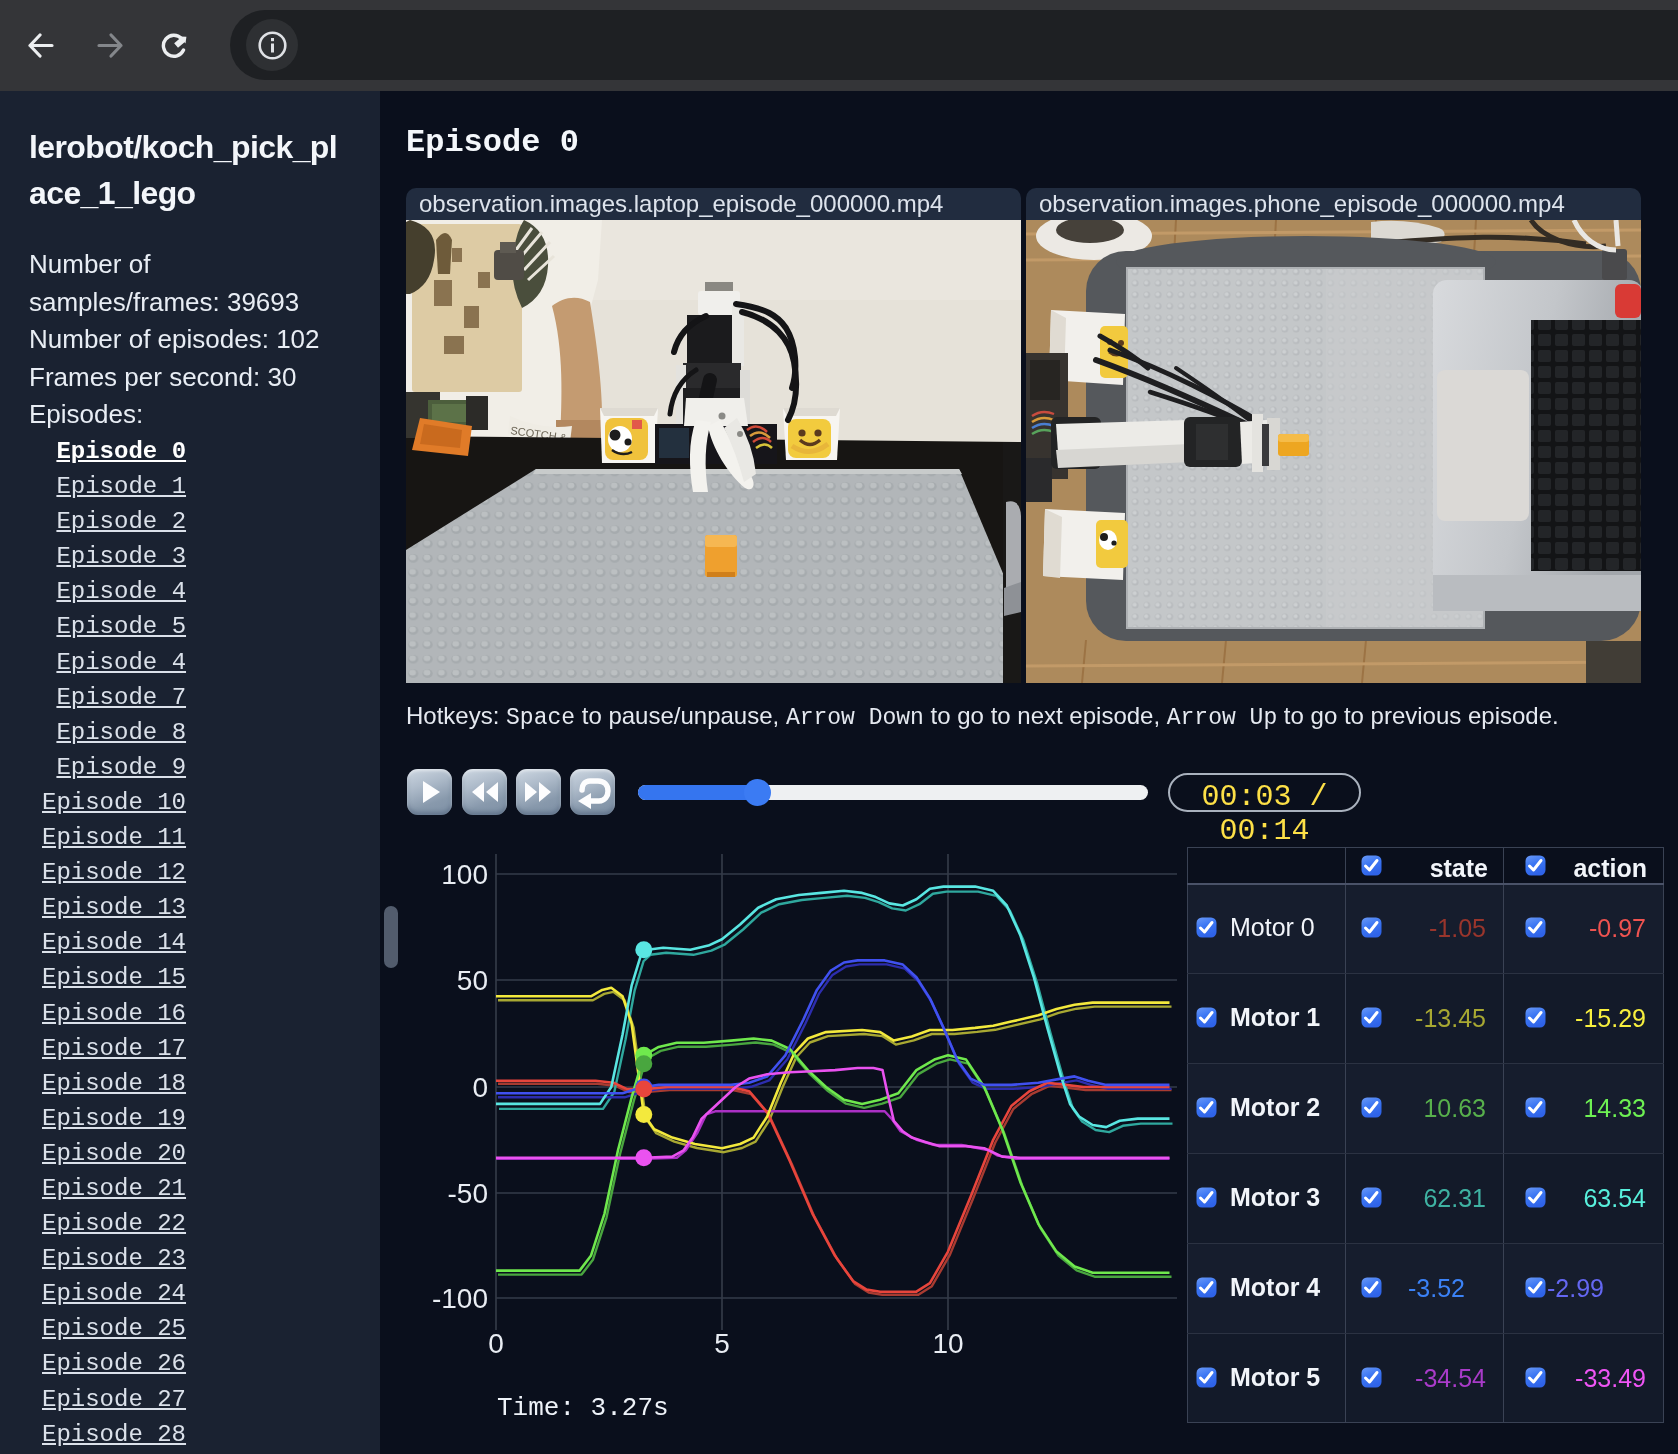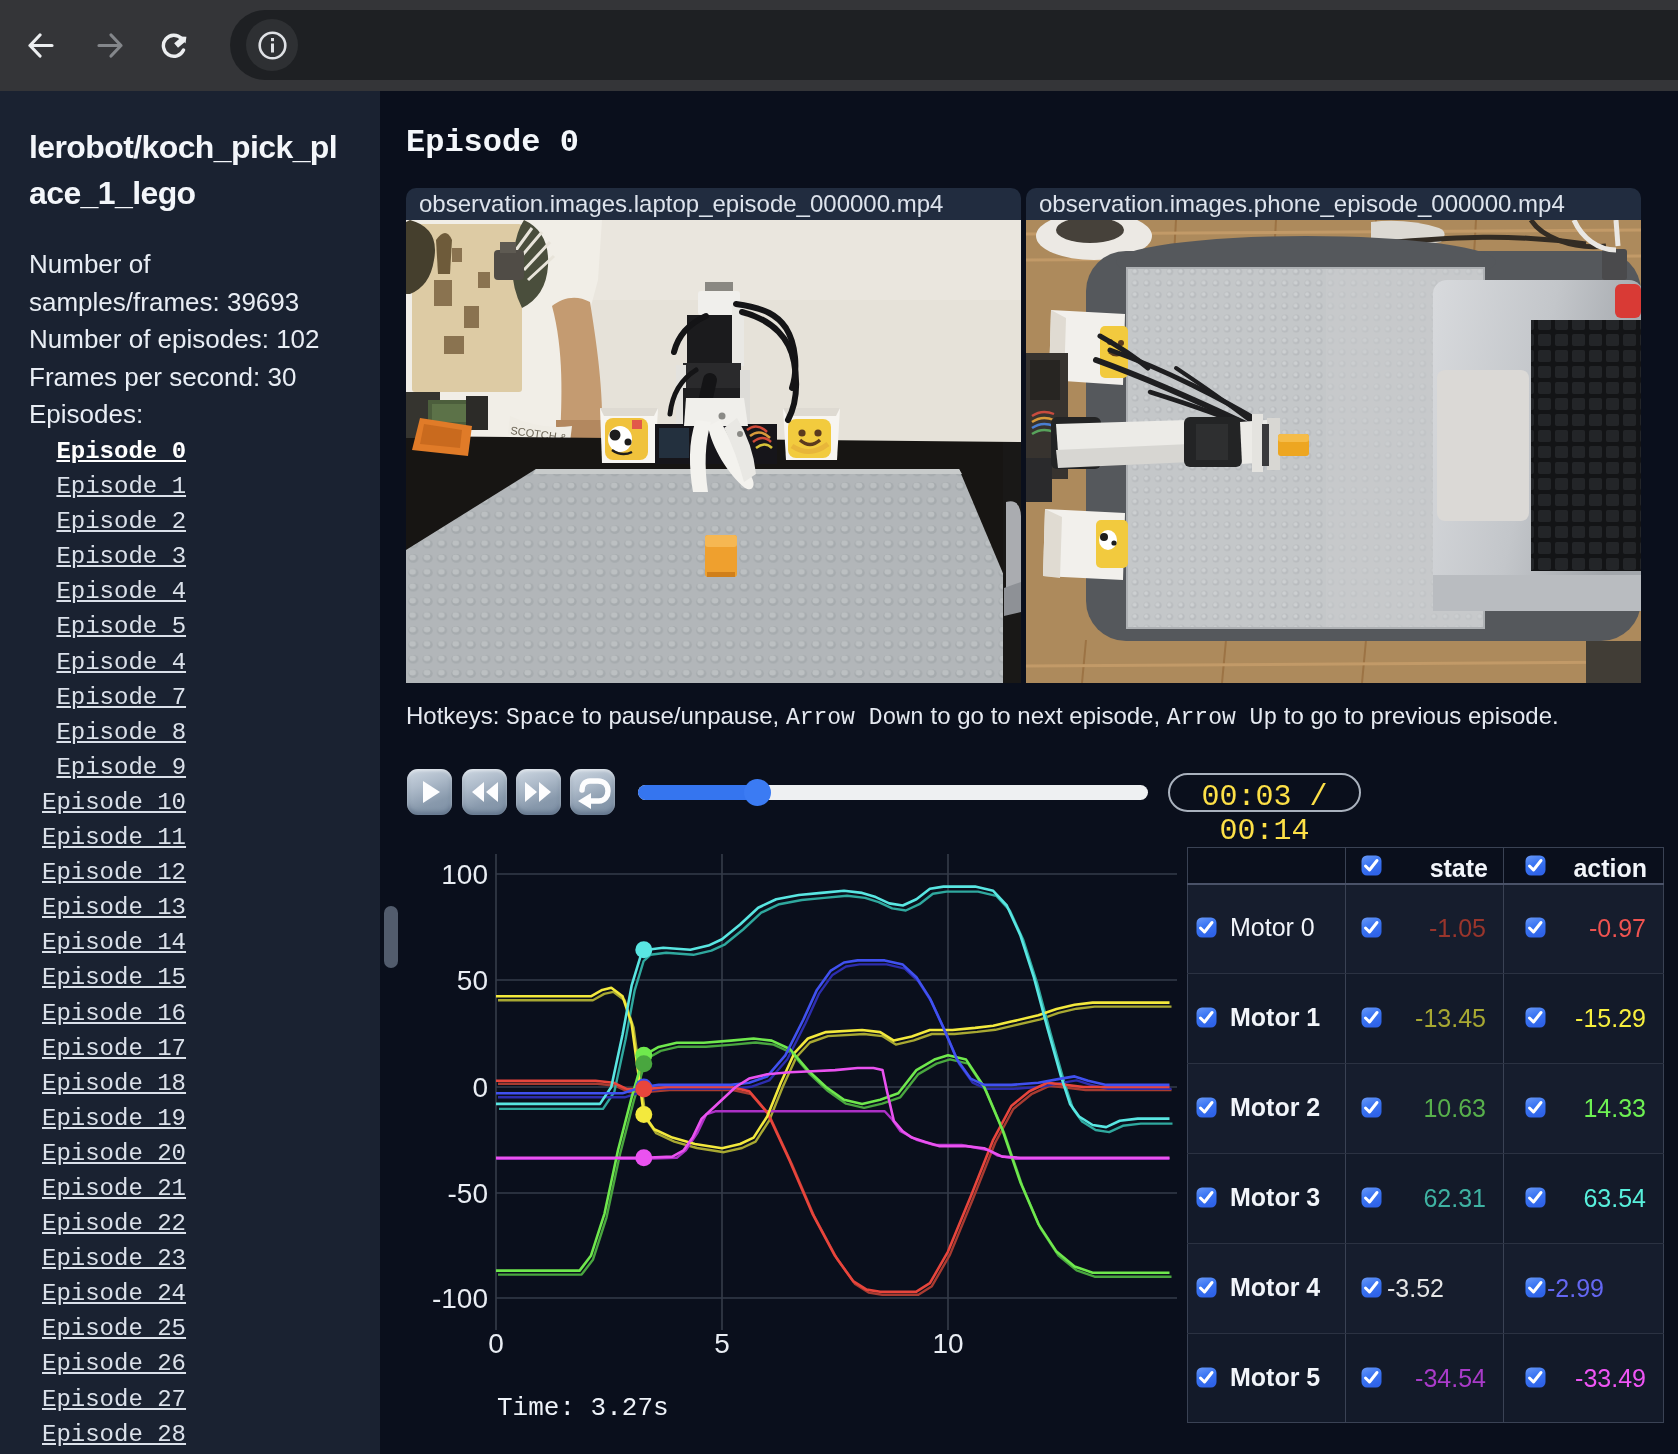--- a/index.html
+++ b/index.html
@@ -582,21 +582,21 @@
       <defs>
         <linearGradient id="g174430" x1="0" y1="0" x2="0.4" y2="1">
           <stop offset="0" stop-color="#6b9af7"></stop>
           <stop offset="0.5" stop-color="#3b76f3"></stop>
           <stop offset="1" stop-color="#2f63e8"></stop>
         </linearGradient>
       </defs>
       <rect x="0.5" y="0.5" width="20" height="20" rx="5.5" fill="url(#g174430)"></rect>
       <path d="M4.5 11 L8.5 15 L16 5.5" stroke="#ffffff" stroke-width="3" fill="none" stroke-linecap="round" stroke-linejoin="round"></path>
     </svg>
-    <div style="position:absolute;left:200px;top:427px;width:99px;text-align:left;font-size:25px;color:#e5e5e5">-3.52</div>
+    <div style="position:absolute;left:200px;top:427px;width:99px;text-align:center;font-size:25px;color:#3b82f6">-3.52</div>
     <svg style="position:absolute;left:338px;top:430px" width="21" height="21" viewBox="0 0 21 21">
       <defs>
         <linearGradient id="g338430" x1="0" y1="0" x2="0.4" y2="1">
           <stop offset="0" stop-color="#6b9af7"></stop>
           <stop offset="0.5" stop-color="#3b76f3"></stop>
           <stop offset="1" stop-color="#2f63e8"></stop>
         </linearGradient>
       </defs>
       <rect x="0.5" y="0.5" width="20" height="20" rx="5.5" fill="url(#g338430)"></rect>
       <path d="M4.5 11 L8.5 15 L16 5.5" stroke="#ffffff" stroke-width="3" fill="none" stroke-linecap="round" stroke-linejoin="round"></path>

